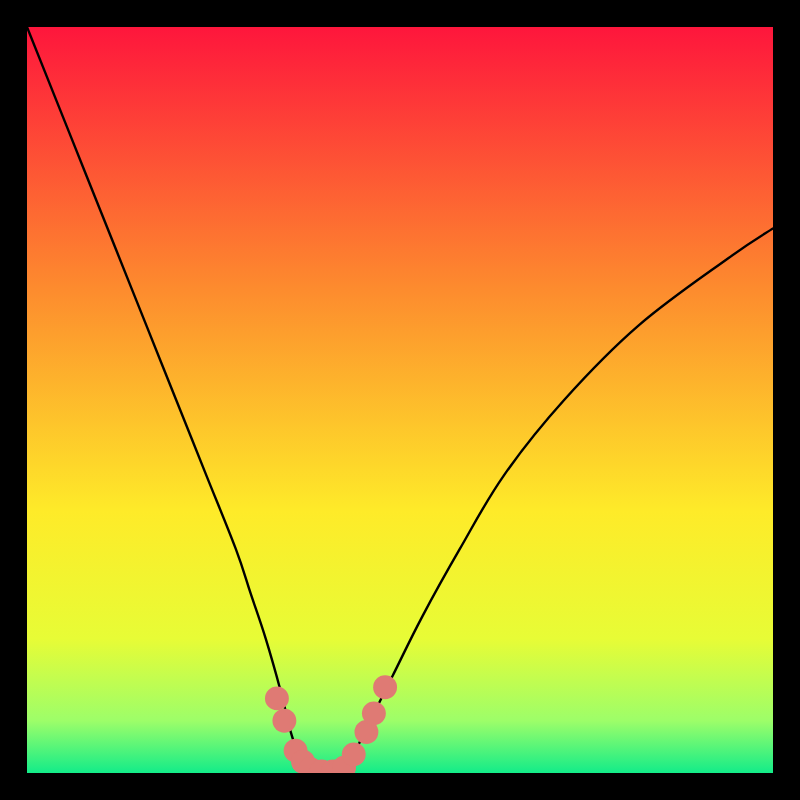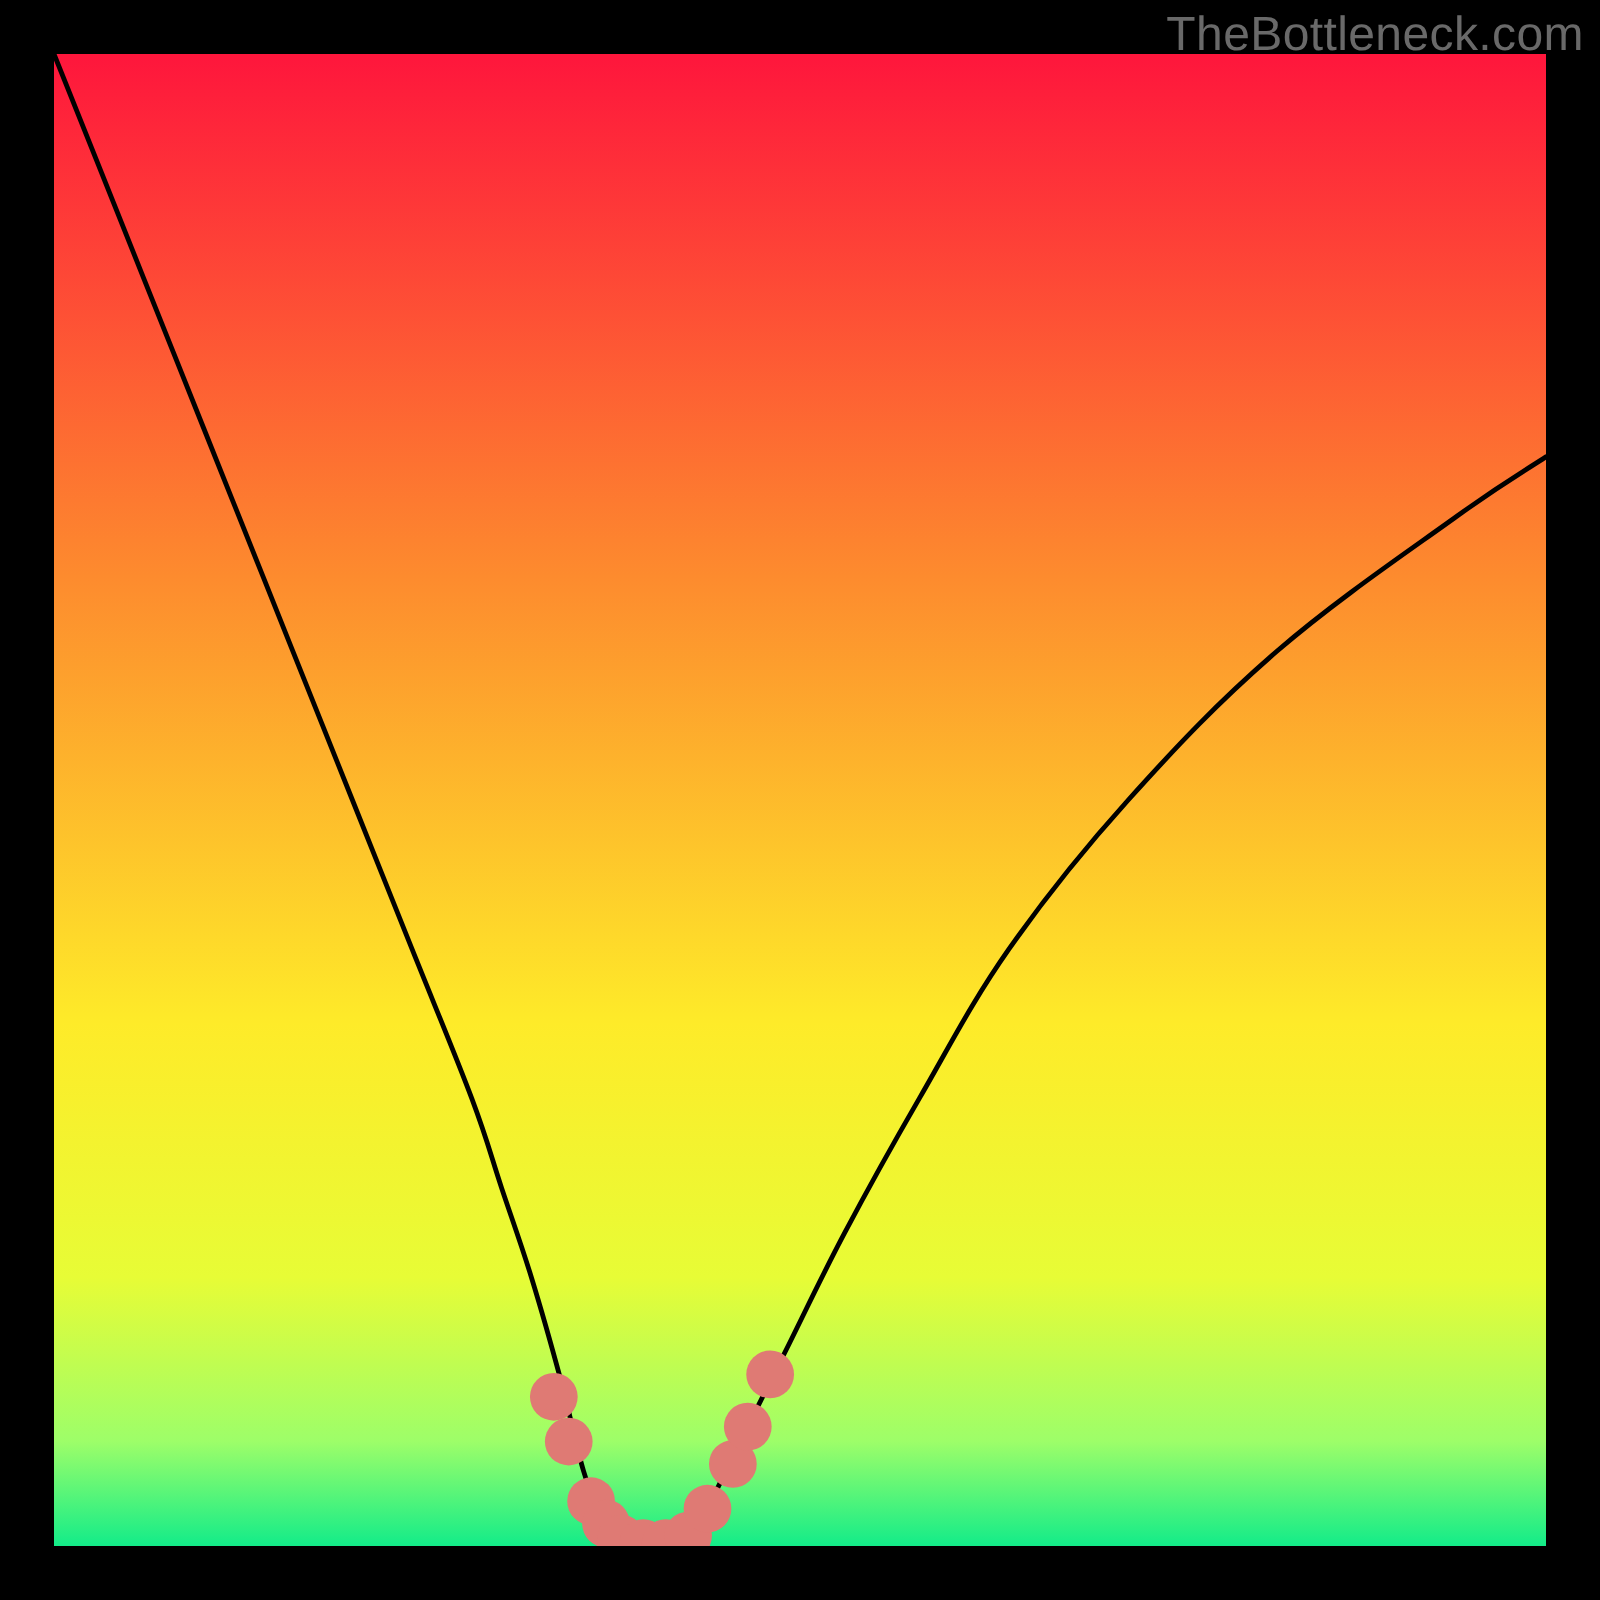--- a/index.html
+++ b/index.html
@@ -68,14 +68,13 @@
           <circle cx="294.67" cy="744.508" r="11.936" fill="#df7a74"></circle>
           <circle cx="305.85999999999996" cy="744.508" r="11.936" fill="#df7a74"></circle>
           <circle cx="317.05" cy="740.778" r="11.936" fill="#df7a74"></circle>
           <circle cx="326.74799999999993" cy="727.35" r="11.936" fill="#df7a74"></circle>
           <circle cx="339.43" cy="704.97" r="11.936" fill="#df7a74"></circle>
           <circle cx="346.89000000000004" cy="686.32" r="11.936" fill="#df7a74"></circle>
           <circle cx="358.08" cy="660.21" r="11.936" fill="#df7a74"></circle>
         </g>
     </svg>
   </div>
-  <div class="watermark">TheBottleneck.com</div>
 </div>
 
 </body></html>

